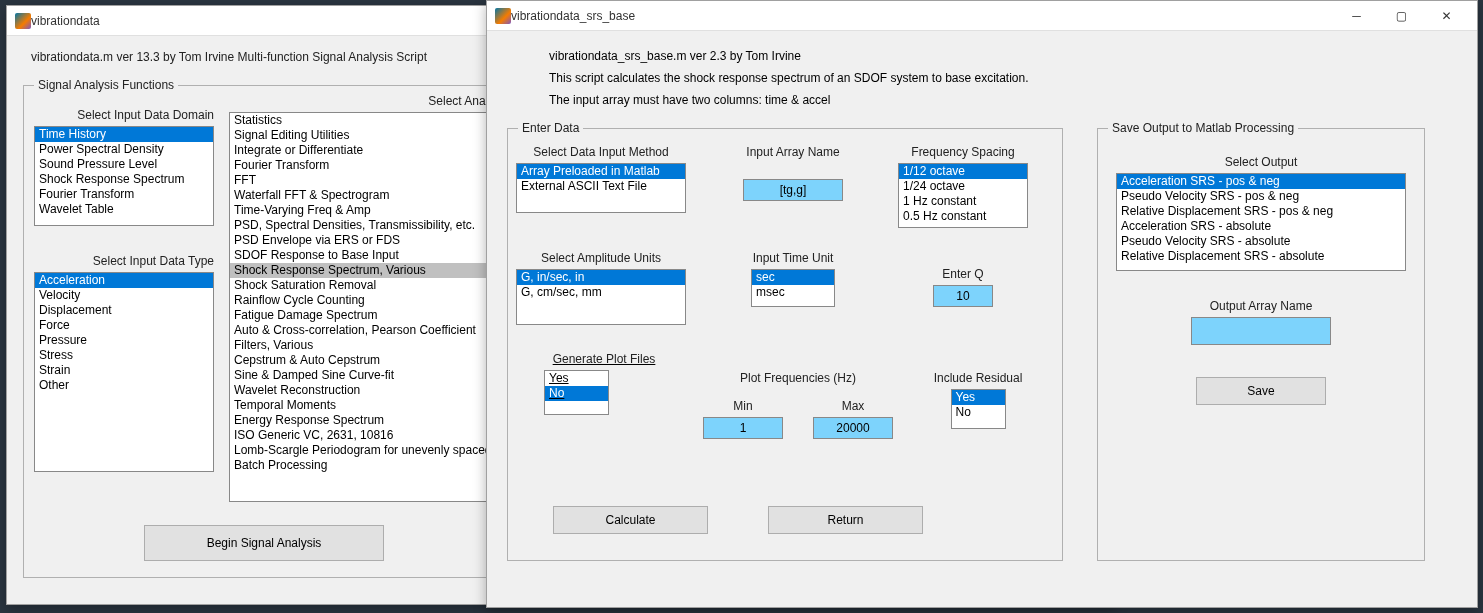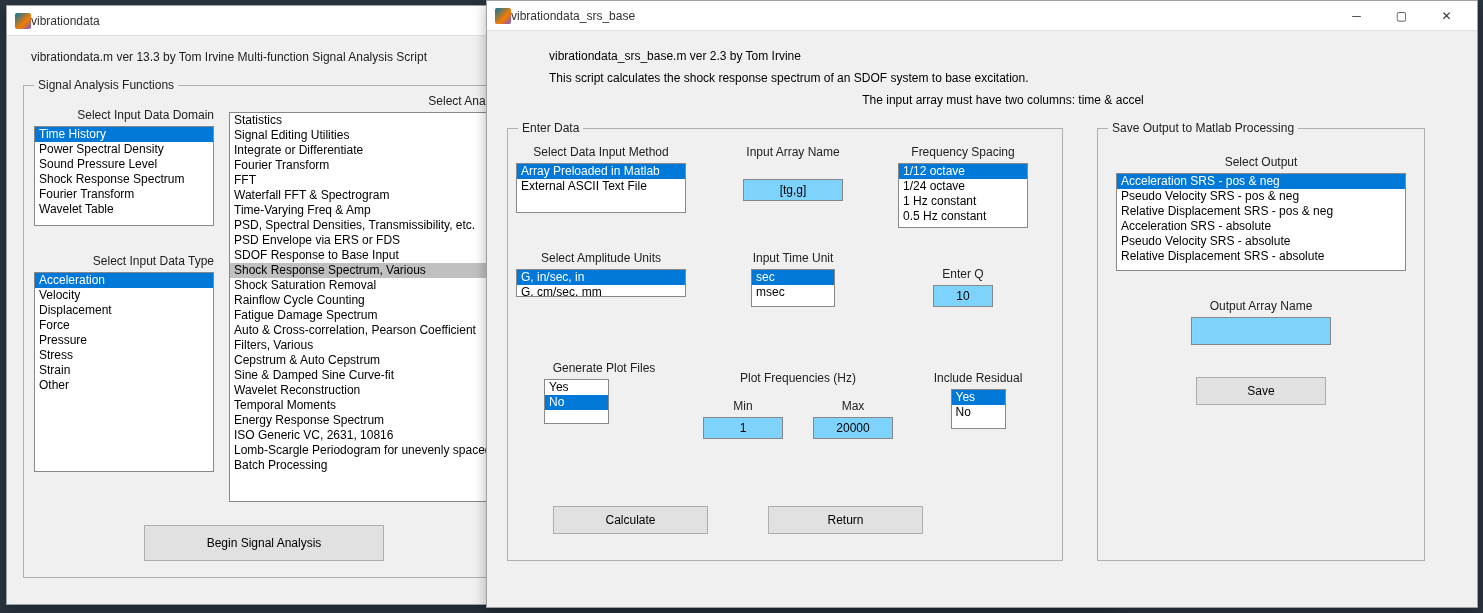--- a/index.html
+++ b/index.html
@@ -107,21 +107,21 @@
     <span class="title">vibrationdata_srs_base</span>
     <div class="winbtns">
       <div class="winbtn">─</div>
       <div class="winbtn">▢</div>
       <div class="winbtn close">✕</div>
     </div>
   </div>
   <div class="content" style="padding:18px 20px;">
     <div style="margin-left:42px; margin-bottom:8px;">vibrationdata_srs_base.m   ver 2.3   by Tom Irvine</div>
     <div style="margin-left:42px; margin-bottom:8px;">This script calculates the shock response spectrum of an SDOF system to base excitation.</div>
-    <div style="margin-left:42px; margin-bottom:14px;text-align:center;">The input array must have two columns: time &amp; accel</div>
+    <div style="margin-left:42px; margin-bottom:14px;">The input array must have two columns: time &amp; accel</div>
 
     <div style="display:flex; gap:34px;">
 
       <fieldset style="width:556px; height:440px; position:relative;">
         <legend>Enter Data</legend>
 
         <div style="position:absolute; left:8px; top:6px; width:170px;" class="col">
           <div class="lbl">Select Data Input Method</div>
           <div class="listbox" style="width:170px; height:50px;">
               <div class="opt sel">Array Preloaded in Matlab</div>
@@ -137,38 +137,38 @@
           <div class="listbox" style="width:130px; height:65px;">
               <div class="opt sel">1/12 octave</div>
               <div class="opt">1/24 octave</div>
               <div class="opt">1 Hz constant</div>
               <div class="opt">0.5 Hz constant</div>
             </div>
         </div>
 
         <div style="position:absolute; left:8px; top:112px; width:170px;" class="col">
           <div class="lbl">Select Amplitude Units</div>
-          <div class="listbox" style="width:170px; height:28px;">
+          <div class="listbox" style="width:170px; height:56px;">
               <div class="opt sel">G, in/sec, in</div>
               <div class="opt">G, cm/sec, mm</div>
             </div>
         </div>
         <div style="position:absolute; left:240px; top:112px; width:90px;" class="col">
           <div class="lbl">Input Time Unit</div>
           <div class="listbox" style="width:84px; height:38px;">
               <div class="opt sel">sec</div>
               <div class="opt">msec</div>
             </div>
         </div>
         <div style="position:absolute; left:405px; top:128px; width:100px;" class="col">
           <div class="lbl">Enter Q</div>
           <input class="txt" style="width: 60px;" value="10">
         </div>
 
-        <div style="position:absolute; left:36px; top:222px; width:120px;" class="col">
+        <div style="position:absolute; left:36px; top:213px; width:120px;text-decoration:underline;" class="col">
           <div class="lbl" style="text-align:left;">Generate Plot Files</div>
           <div class="listbox" style="width:65px; height:45px; align-self:flex-start;">
               <div class="opt">Yes</div>
               <div class="opt sel">No</div>
             </div>
         </div>
         <div style="position:absolute; left:190px; top:232px; width:200px;" class="col">
           <div class="lbl">Plot Frequencies (Hz)</div>
           <div style="display:flex; gap:30px; margin-top:6px;">
             <div class="col">

